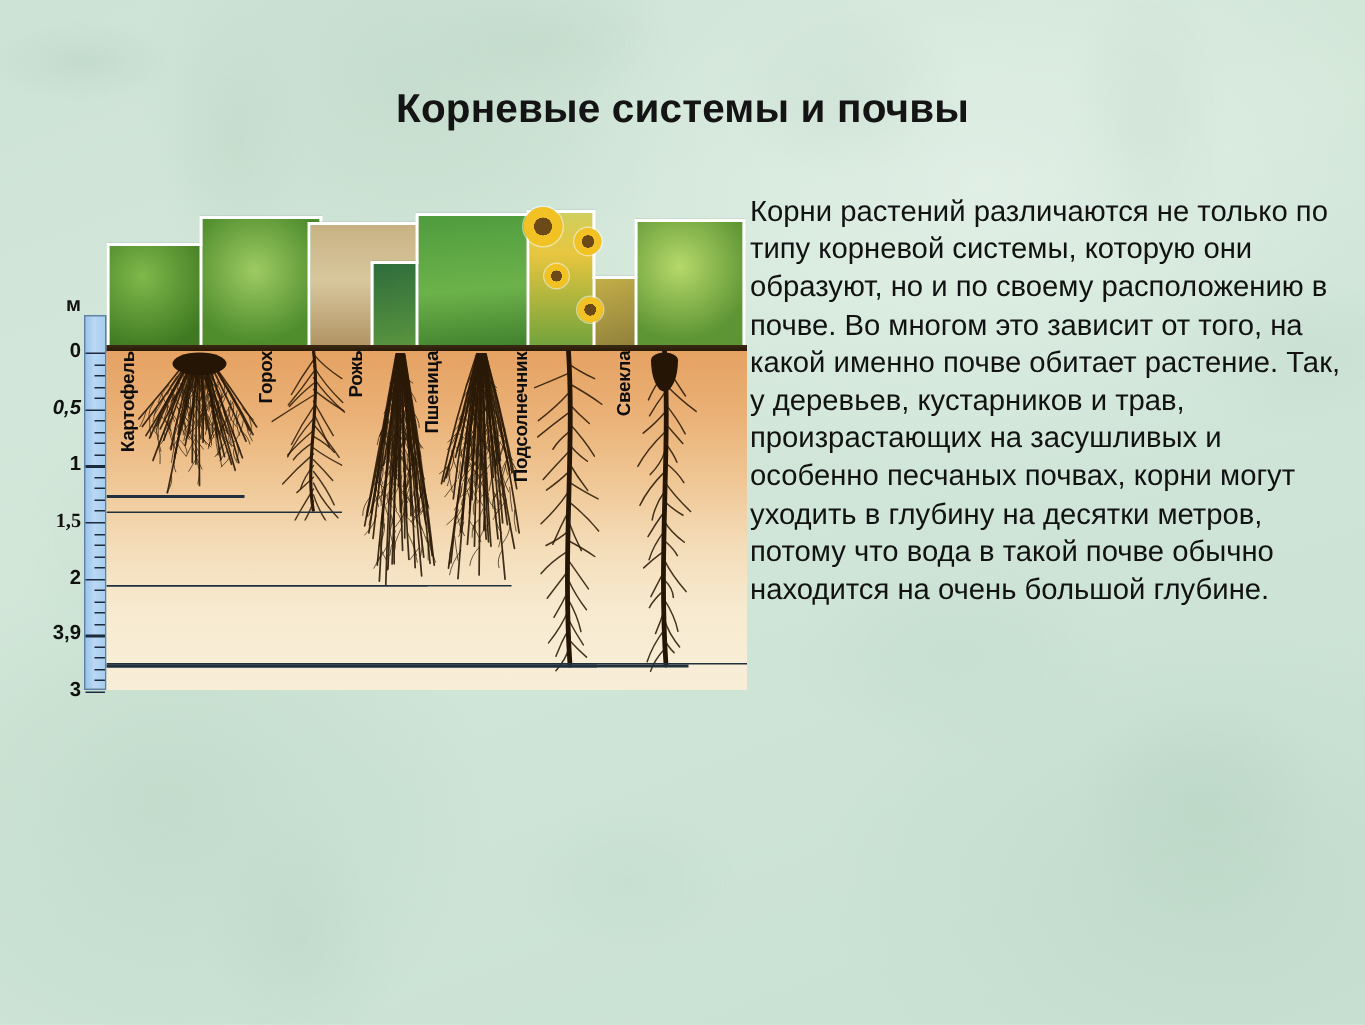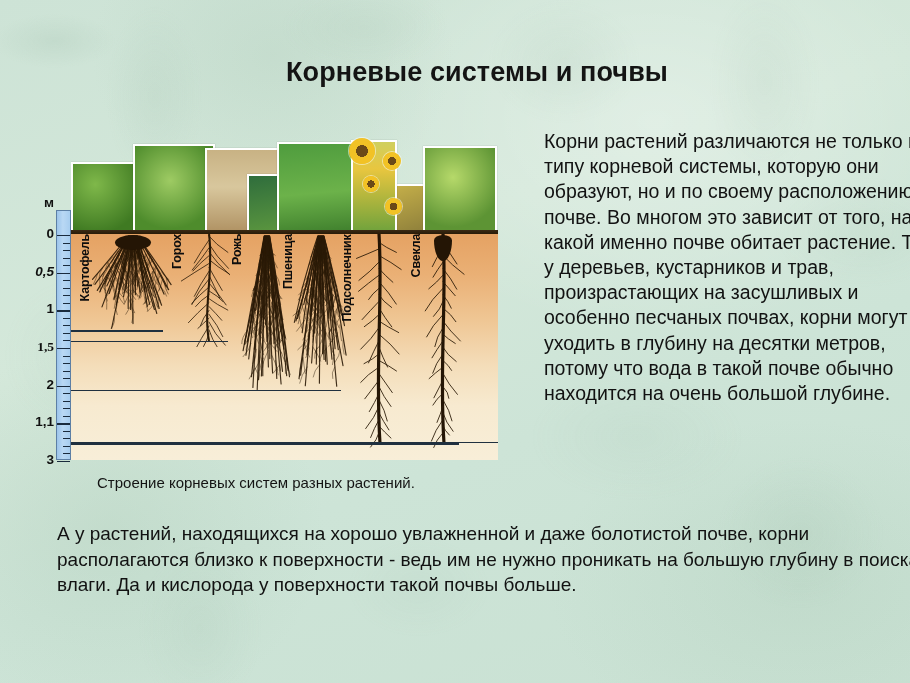--- a/index.html
+++ b/index.html
@@ -39,21 +39,21 @@
       radial-gradient(ellipse 110px 90px at 62% 9%, rgba(150,182,162,0.24), rgba(0,0,0,0) 70%),
       radial-gradient(ellipse 80px 140px at 84% 12%, rgba(150,182,162,0.22), rgba(0,0,0,0) 70%),
       radial-gradient(ellipse 130px 80px at 95% 34%, rgba(150,182,162,0.20), rgba(0,0,0,0) 70%),
       radial-gradient(ellipse 100px 110px at 8% 52%, rgba(150,182,162,0.16), rgba(0,0,0,0) 70%),
       radial-gradient(ellipse 150px 90px at 70% 64%, rgba(150,182,162,0.18), rgba(0,0,0,0) 72%),
       radial-gradient(ellipse 120px 110px at 88% 78%, rgba(150,182,162,0.26), rgba(0,0,0,0) 70%),
       radial-gradient(ellipse 100px 70px at 46% 86%, rgba(150,182,162,0.16), rgba(0,0,0,0) 72%),
       radial-gradient(ellipse 90px 120px at 22% 92%, rgba(150,182,162,0.20), rgba(0,0,0,0) 70%);
   }
 
-  #slide > * { position: relative; z-index: 2; padding-left: 44px; }
+  #slide > * { position: relative; z-index: 2; }
 
   
   #title {
     position: absolute;
     left: 0;
     right: 0;
     top: 57px;
     text-align: center;
     font-size: 27px;
     font-weight: bold;
@@ -250,21 +250,21 @@
       <div class="sunflower sf4"></div>
     </div>
 
     <div id="scale-labels">
         <div class="scale-label" style="top: 72px;">м</div>
         <div class="scale-label" style="top: 103px;">0</div>
         <div class="scale-label" style="top: 140.667px; font-style: italic;">0,5</div>
         <div class="scale-label" style="top: 178.333px;">1</div>
         <div class="scale-label" style="top: 216px; font-family: Liberation Serif, serif;">1,5</div>
         <div class="scale-label" style="top: 253.667px;">2</div>
-        <div class="scale-label" style="top: 291.333px;">1,1</div>
+        <div class="scale-label" style="top: 291.333px;">3,9</div>
         <div class="scale-label" style="top: 329px;">3</div>
       </div>
 
     <div id="ruler">
         <div class="tick major" style="top: 24px;"></div>
         <div class="tick minor" style="top: 31.5333px;"></div>
         <div class="tick minor" style="top: 39.0667px;"></div>
         <div class="tick minor" style="top: 46.6px;"></div>
         <div class="tick minor" style="top: 54.1333px;"></div>
         <div class="tick major" style="top: 61.6667px;"></div>
@@ -1227,17 +1227,15 @@
             <path d="M23.0,198.7 Q16.2,206.1 13.7,213.5" stroke="#2a1a07" stroke-width="1.00" fill="none" stroke-linecap="round" opacity="0.88"></path>
           </svg></div>
         <div style="position: absolute; left: 363px; top: 1px; width: 18px; height: 26px; background: rgb(36, 21, 5); border-radius: 50% / 20% 20% 80% 80%;"></div>
         <div class="depth-line" style="left: 0px; top: 209.4px; width: 387.64px;"></div>
         <div class="root-label" style="left: 338px; top: 0px; height: 207.427px; display: flex; align-items: flex-start; justify-content: flex-end;">Свекла</div>
         <div class="depth-line" style="left: 0px; top: 208px; width: 427px;"></div>
       </div>
 
   </div>
 
-  <div id="caption">Строение корневых систем разных растений.</div>
-
-  <div id="bottom-text">А у растений, находящихся на хорошо увлажненной и даже болотистой почве, корни располагаются близко к поверхности - ведь им не нужно проникать на большую глубину в поисках влаги. Да и кислорода у поверхности такой почвы больше.</div>
+
 
 </div>
 
 </body></html>

